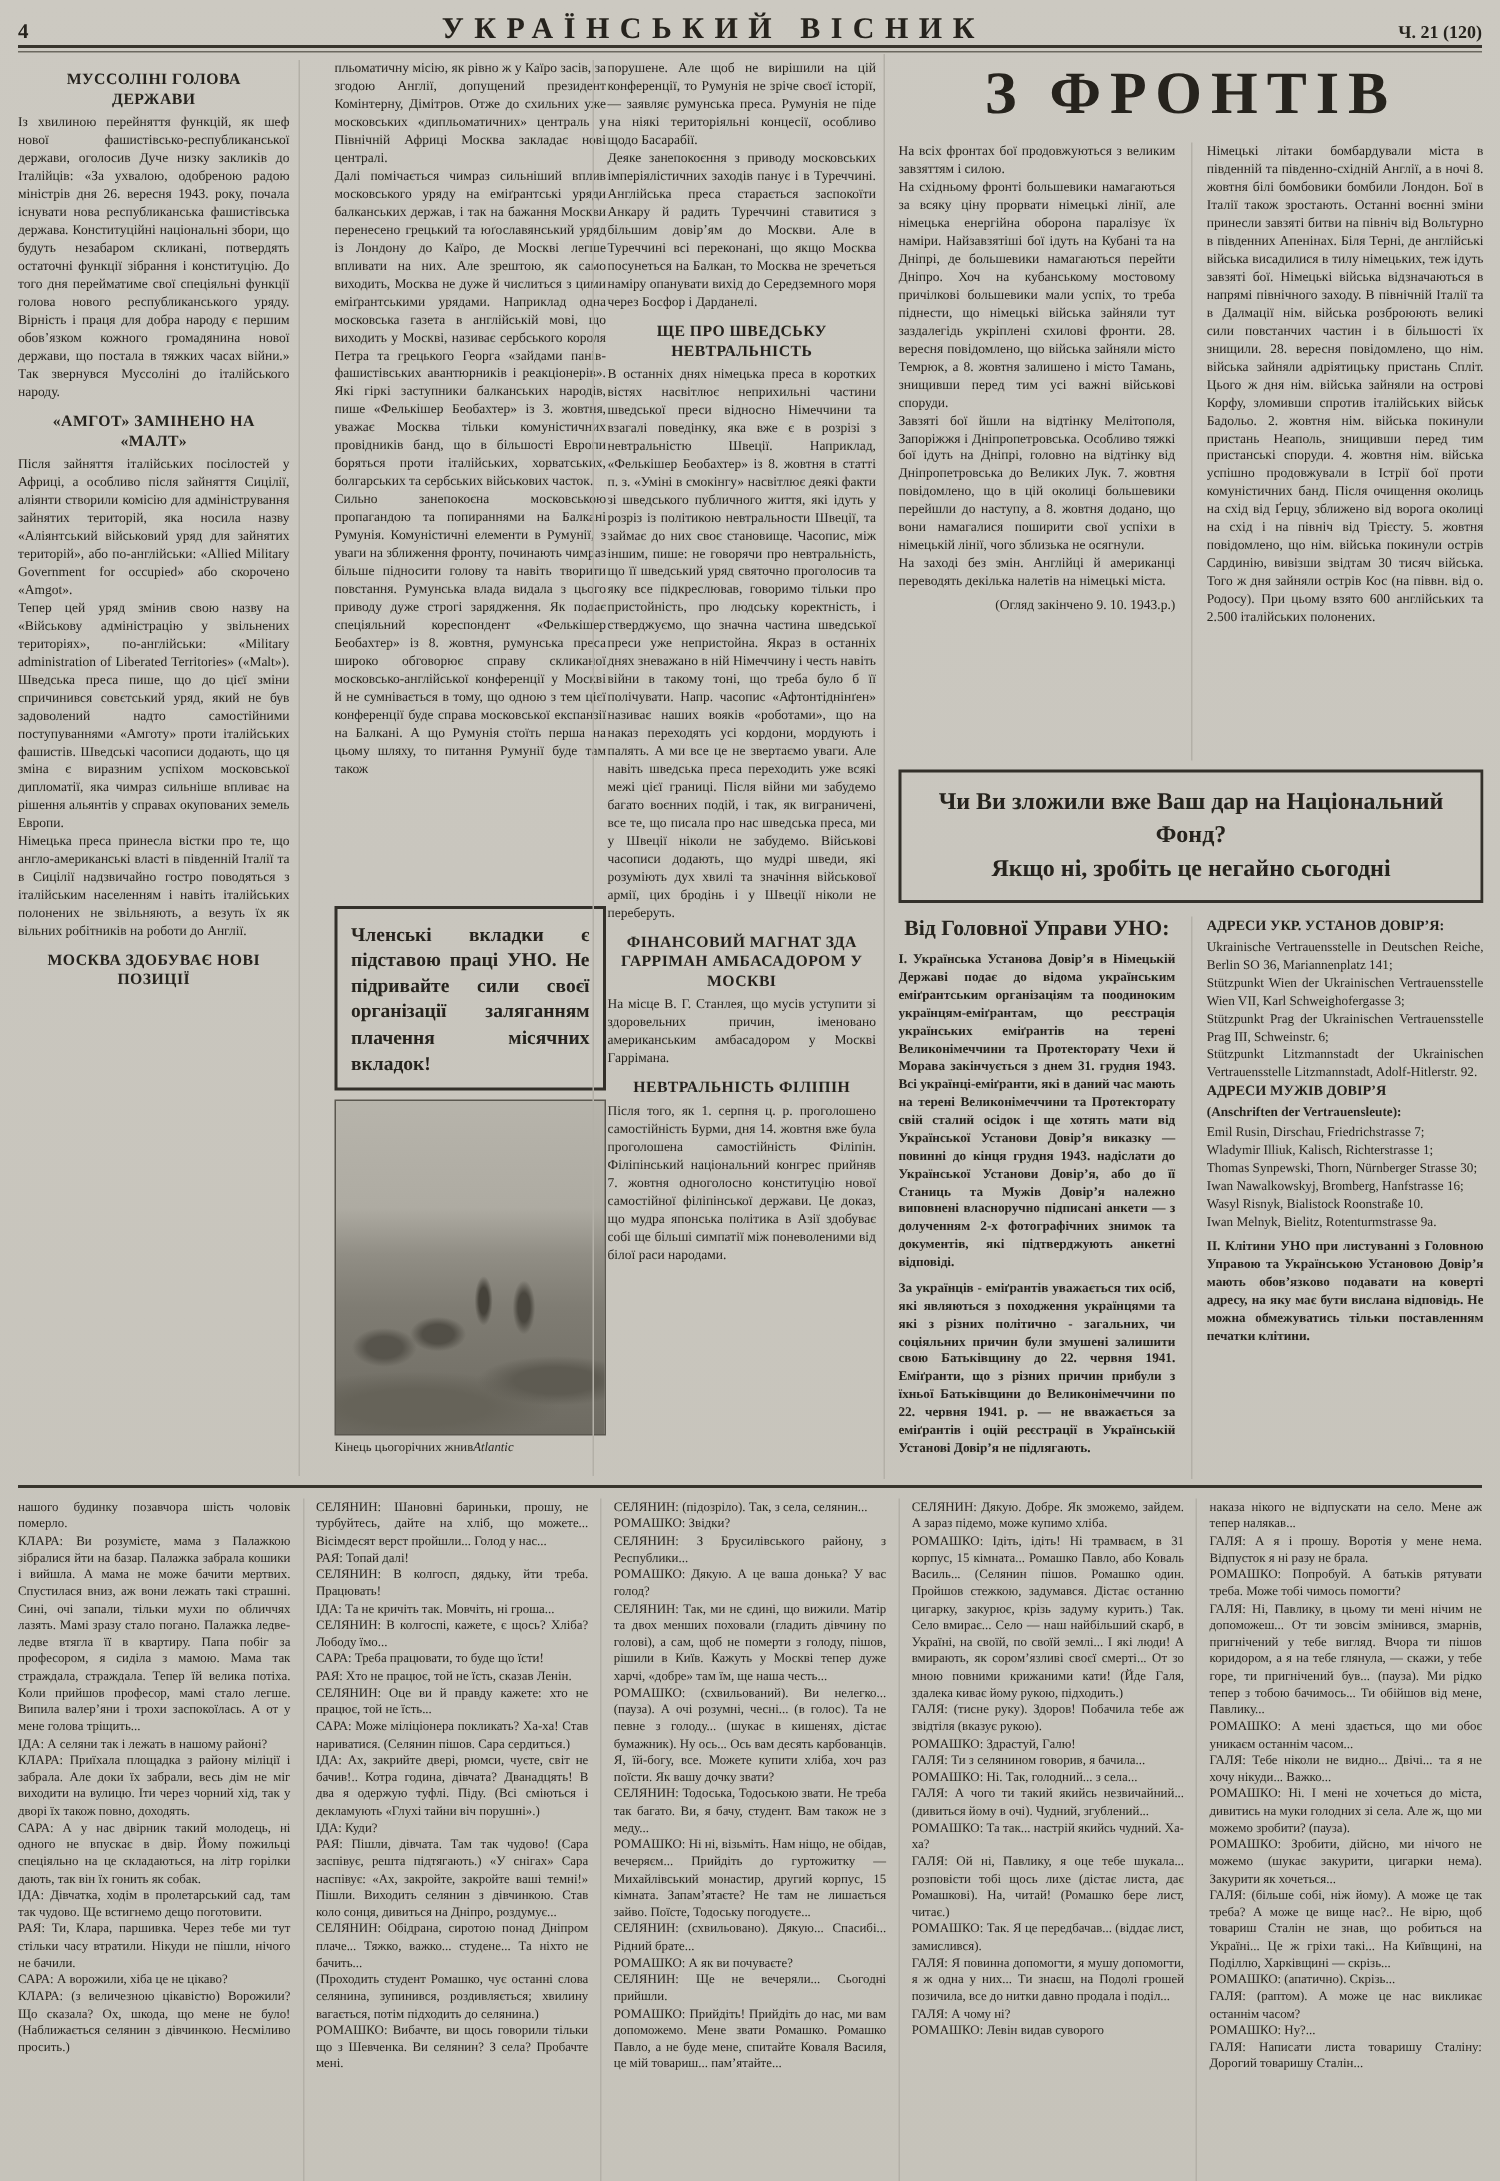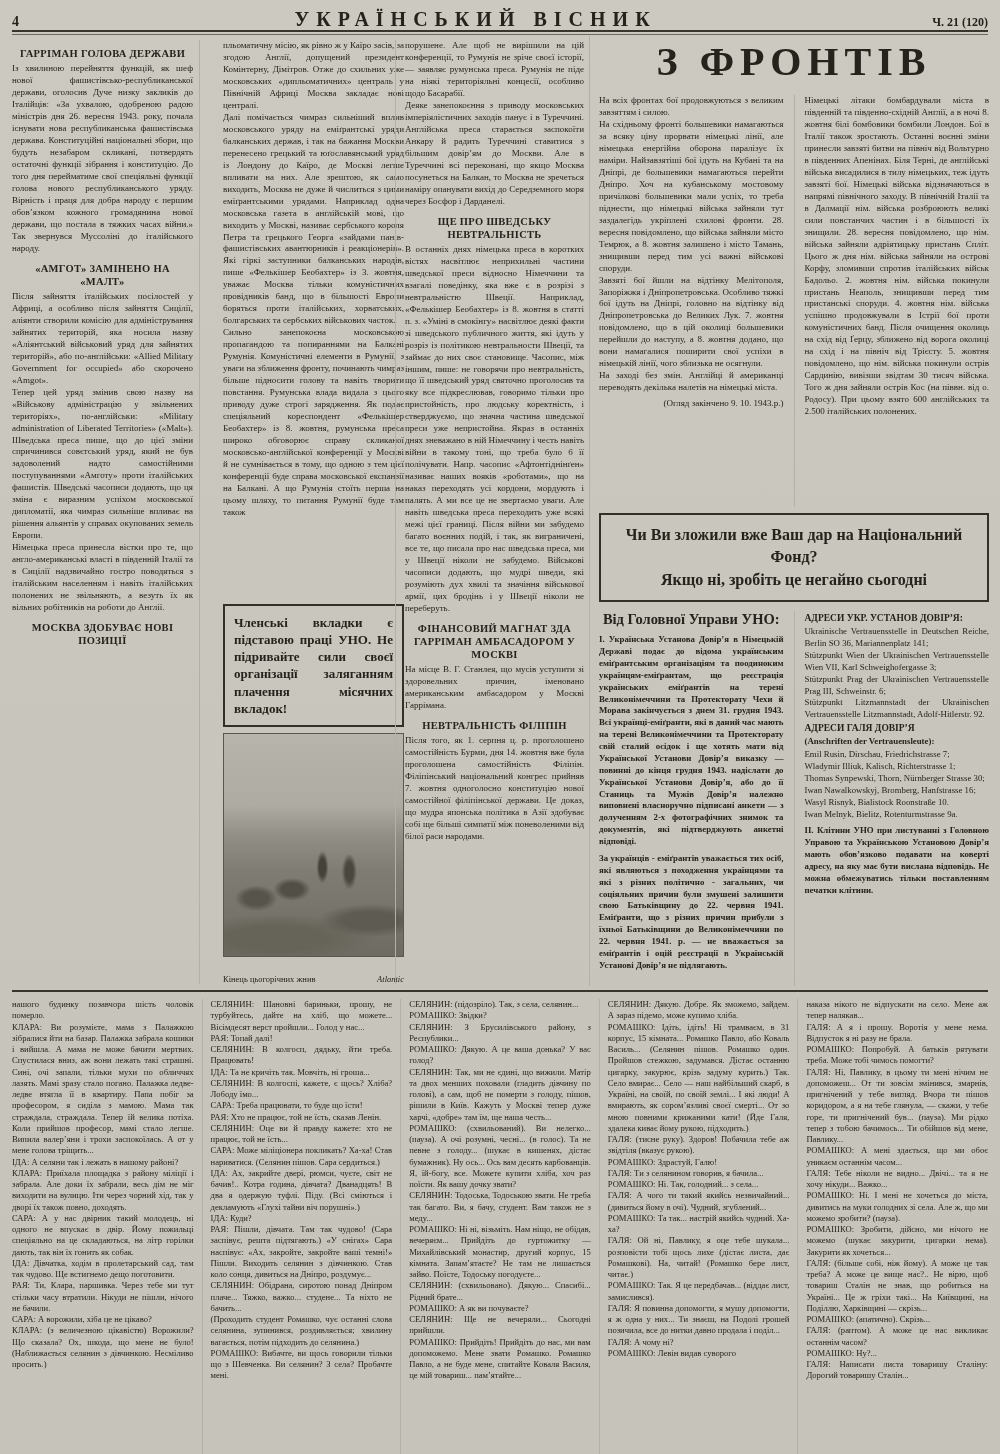--- a/index.html
+++ b/index.html
@@ -31,21 +31,21 @@
   .photo { height:222px; border:1px solid #5a574f; margin-top:2px;
     background:
       radial-gradient(ellipse 30px 18px at 18% 74%, #57544c 40%, rgba(87,84,76,0) 72%),
       radial-gradient(ellipse 26px 16px at 38% 70%, #524f47 40%, rgba(82,79,71,0) 72%),
       radial-gradient(ellipse 8px 22px at 55% 60%, #45423a 40%, rgba(69,66,58,0) 75%),
       radial-gradient(ellipse 10px 24px at 70% 62%, #4a473f 40%, rgba(74,71,63,0) 75%),
       radial-gradient(ellipse 70px 22px at 82% 84%, #5e5b52 40%, rgba(94,91,82,0) 75%),
       radial-gradient(ellipse 120px 30px at 30% 92%, #666359 40%, rgba(102,99,89,0) 80%),
       linear-gradient(180deg,#b7b4ab 0%,#aeaba2 32%,#918e85 46%,#7f7c73 62%,#6e6b62 100%);
   }
-  .caption-row { display:flex; justify-content:space-between; font-size:8.5px; margin-top:17px;gap:11px; }
+  .caption-row { display:flex; font-size:8.5px; margin-top:2px; }
   .caption-credit { font-style:italic; }
 
   .fronts-title { font-size:40px; font-weight:bold; text-align:center; letter-spacing:6px; margin:2px 0 10px; }
   .fronts-cols { display:flex; }
   .fcol { flex:1; height:412px; overflow:hidden; }
   .fcol + .fcol { border-left:1px solid #b3b0a7; padding-left:10px; margin-left:10px; }
   .ogliad { font-size:9px; text-align:right; margin-top:4px; }
 
   .fund-box { border:2px solid #33302a; margin-top:6px; padding:9px 10px; text-align:center;
     font-weight:bold; font-size:16px; line-height:1.4; }
@@ -71,21 +71,21 @@
 
   <header class="masthead">
     <span class="pnum">4</span>
     <span class="ptitle">УКРАЇНСЬКИЙ ВІСНИК</span>
     <span class="pissue">Ч. 21 (120)</span>
   </header>
   <div class="rule-thick"></div>
   <div class="rule-thin"></div>
 
   <section class="col c1">
-    <h2 class="h1">ГАРРІМАН ГОЛОВА ДЕРЖАВИ</h2>
+    <h2 class="h1">МУССОЛІНІ ГОЛОВА ДЕРЖАВИ</h2>
     <div class="bt">Із хвилиною перейняття функцій, як шеф нової фашистівсько-республиканської держави, оголосив Дуче низку закликів до Італійців: «За ухвалою, одобреною радою міністрів дня 26. вересня 1943. року, почала існувати нова республиканська фашистівська держава. Конституційні національні збори, що будуть незабаром скликані, потвердять остаточні функції зібрання і конституцію. До того дня перейматиме свої спеціяльні функції голова нового республиканського уряду. Вірність і праця для добра народу є першим обов’язком кожного громадянина нової держави, що постала в тяжких часах війни.» Так звернувся Муссоліні до італійського народу.</div>
     <h2 class="h1">«АМГОТ» ЗАМІНЕНО НА «МАЛТ»</h2>
     <div class="bt">Після зайняття італійських посілостей у Африці, а особливо після зайняття Сицілії, аліянти створили комісію для адміністрування зайнятих територій, яка носила назву «Аліянтський військовий уряд для зайнятих територій», або по-англійськи: «Allied Military Government for occupied» або скорочено «Amgot».
 Тепер цей уряд змінив свою назву на «Військову адміністрацію у звільнених територіях», по-англійськи: «Military administration of Liberated Territories» («Malt»). Шведська преса пише, що до цієї зміни спричинився совєтський уряд, який не був задоволений надто самостійними поступуваннями «Амготу» проти італійських фашистів. Шведські часописи додають, що ця зміна є виразним успіхом московської дипломатії, яка чимраз сильніше впливає на рішення альянтів у справах окупованих земель Европи.
 Німецька преса принесла вістки про те, що англо-американські власті в південній Італії та в Сицілії надзвичайно гостро поводяться з італійським населенням і навіть італійських полонених не звільняють, а везуть їх як вільних робітників на роботи до Англії.</div>
     <h2 class="h1">МОСКВА ЗДОБУВАЄ НОВІ ПОЗИЦІЇ</h2>
   </section>
 
   <section class="col c2">
     <div class="bt" style="height:556px; overflow:hidden;">пльоматичну місію, як рівно ж у Каїро засів, за згодою Англії, допущений президент Комінтерну, Дімітров. Отже до схильних уже московських «дипльоматичних» централь у Північній Африці Москва закладає нові централі.
@@ -135,21 +135,21 @@
         <h2 class="uno-title">Від Головної Управи УНО:</h2>
         <div class="bt-bold">І. Українська Установа Довір’я в Німецькій Державі подає до відома українським еміґрантським організаціям та поодиноким українцям-еміґрантам, що реєстрація українських еміґрантів на терені Великонімеччини та Протекторату Чехи й Морава закінчується з днем 31. грудня 1943. Всі українці-еміґранти, які в даний час мають на терені Великонімеччини та Протекторату свій сталий осідок і ще хотять мати від Української Установи Довір’я виказку — повинні до кінця грудня 1943. надіслати до Української Установи Довір’я, або до її Станиць та Мужів Довір’я належно виповнені власноручно підписані анкети — з долученням 2-х фотографічних знимок та документів, які підтверджують анкетні відповіді.</div>
         <div class="bt-bold" style="margin-top:5px;">За українців - еміґрантів уважається тих осіб, які являються з походження українцями та які з різних політично - загальних, чи соціяльних причин були змушені залишити свою Батьківщину до 22. червня 1941. Еміґранти, що з різних причин прибули з їхньої Батьківщини до Великонімеччини по 22. червня 1941. р. — не вважається за еміґрантів і оцій реєстрації в Українській Установі Довір’я не підлягають.</div>
       </div>
       <div class="ucol">
         <div class="addr-title">АДРЕСИ УКР. УСТАНОВ ДОВІР’Я:</div>
         <div class="addr-body">Ukrainische Vertrauensstelle in Deutschen Reiche, Berlin SO 36, Mariannenplatz 141;
 Stützpunkt Wien der Ukrainischen Vertrauensstelle Wien VII, Karl Schweighofergasse 3;
 Stützpunkt Prag der Ukrainischen Vertrauensstelle Prag III, Schweinstr. 6;
 Stützpunkt Litzmannstadt der Ukrainischen Vertrauensstelle Litzmannstadt, Adolf-Hitlerstr. 92.</div>
-        <div class="addr-title">АДРЕСИ ГАЛЯ ДОВІР’Я</div>
+        <div class="addr-title">АДРЕСИ МУЖІВ ДОВІР’Я</div>
         <div class="addr-sub">(Anschriften der Vertrauensleute):</div>
         <div class="addr-body">Emil Rusin, Dirschau, Friedrichstrasse 7;
 Wladymir Illiuk, Kalisch, Richterstrasse 1;
 Thomas Synpewski, Thorn, Nürnberger Strasse 30;
 Iwan Nawalkowskyj, Bromberg, Hanfstrasse 16;
 Wasyl Risnyk, Bialistock Roonstraße 10.
 Iwan Melnyk, Bielitz, Rotenturmstrasse 9a.</div>
         <div class="bt-bold" style="margin-top:5px;">ІІ. Клітини УНО при листуванні з Головною Управою та Українською Установою Довір’я мають обов’язково подавати на коверті адресу, на яку має бути вислана відповідь. Не можна обмежуватись тільки поставленням печатки клітини.</div>
       </div>
     </div>

